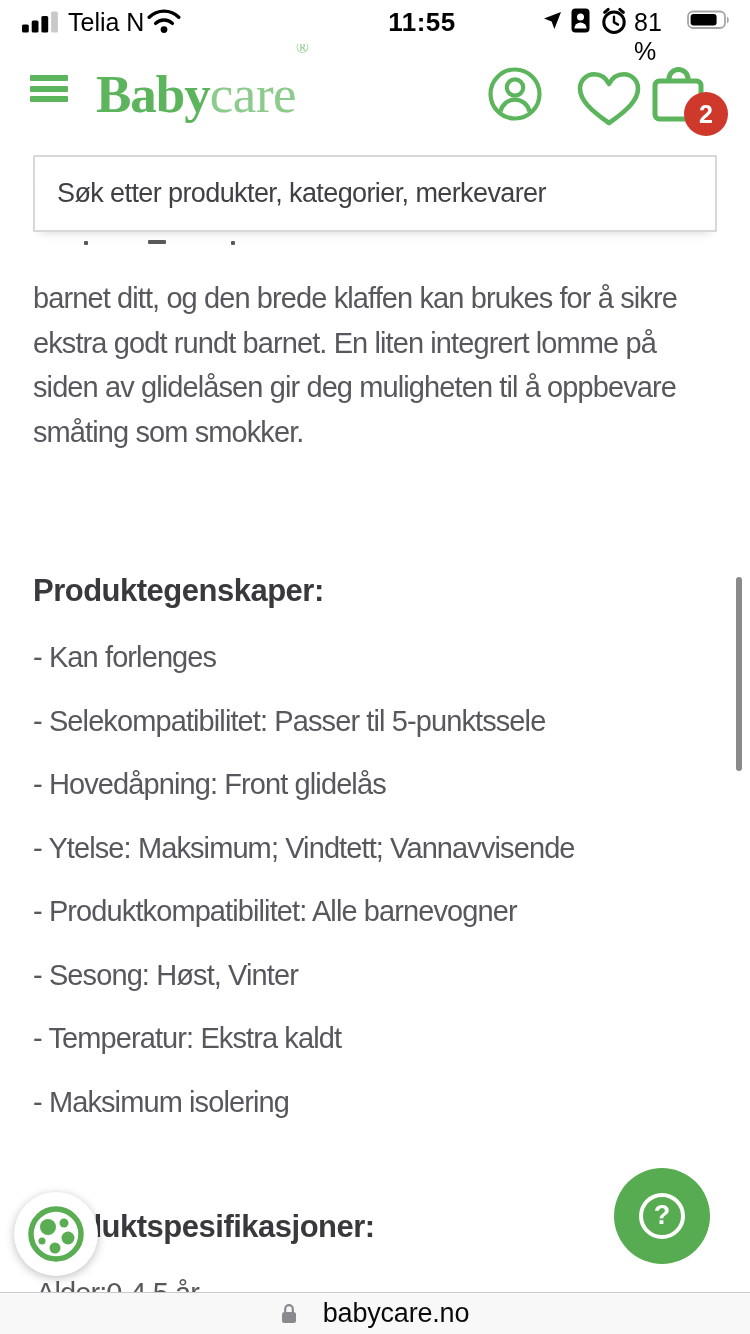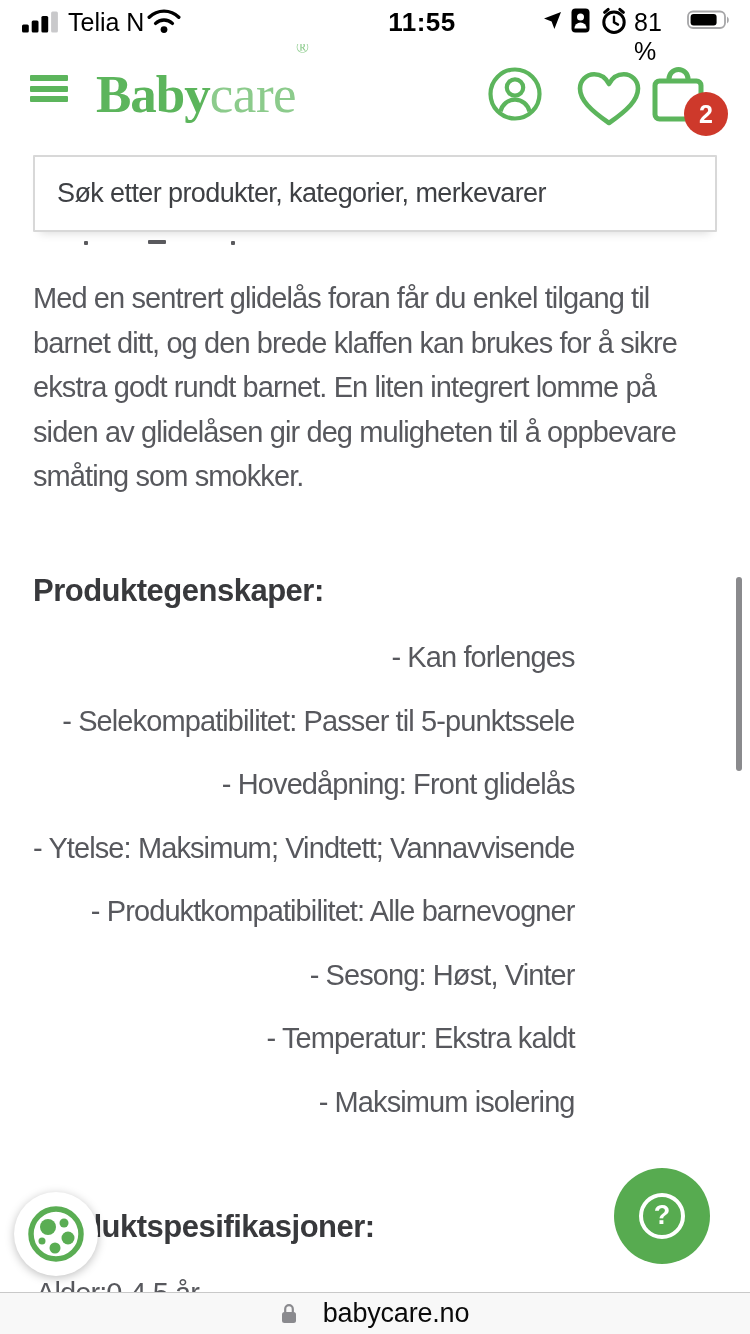--- a/index.html
+++ b/index.html
@@ -20,21 +20,21 @@
   .search-box{position:absolute;left:33px;top:155px;width:684px;height:77px;background:#fff;
               border:2px solid #d8d8d8;border-radius:1px;box-sizing:border-box;
               box-shadow:0 8px 9px -7px rgba(0,0,0,.15);z-index:11;}
   .search-box input{width:100%;height:100%;border:none;outline:none;background:transparent;
                     font-family:"Liberation Sans",sans-serif;font-size:27px;color:#3e4044;
                     padding:0 0 0 22px;letter-spacing:-.6px;box-sizing:border-box;}
   .search-box input::placeholder{color:#3e4044;opacity:1;}
   
   .body-line{white-space:nowrap;font-size:29px;line-height:44.6px;letter-spacing:-.9px;color:#57585d;}
   .h-bold{font-size:31px;font-weight:700;letter-spacing:-.5px;color:#38393c;white-space:nowrap;}
-  .feat{white-space:nowrap;font-size:29px;line-height:31px;letter-spacing:-.9px;color:#57585d;margin-bottom:32.5px;text-align:right;}
+  .feat{white-space:nowrap;font-size:29px;line-height:31px;letter-spacing:-.9px;color:#57585d;margin-bottom:32.5px;}
   .remnant{position:absolute;height:4px;background:#5a5a5e;border-radius:1px;}
   
   .cookie-btn{position:absolute;left:14px;top:1192px;width:84px;height:84px;border-radius:50%;background:#fff;
               box-shadow:0 2px 10px rgba(0,0,0,.25);z-index:30;display:flex;align-items:center;justify-content:center;}
   .help-btn{position:absolute;left:614px;top:1168px;width:96px;height:96px;border-radius:50%;background:#57ab50;
             z-index:20;display:flex;align-items:center;justify-content:center;}
   .help-ring{width:38px;height:38px;border:4px solid #fff;border-radius:50%;display:flex;align-items:center;justify-content:center;}
   .help-q{color:#fff;font-size:27px;font-weight:700;line-height:1;position:relative;top:-1px;}
   
   .scrollbar{position:absolute;left:736px;top:577px;width:6px;height:194px;background:#8a8a8d;border-radius:3px;z-index:15;}
@@ -121,21 +121,20 @@
     <input type="text" placeholder="Søk etter produkter, kategorier, merkevarer" style="">
   </div>
 
   <div class="abs" style="left:0;top:240px;width:750px;height:8px;">
     <div class="remnant" style="left:84px;top:1px;width:4px;"></div>
     <div class="remnant" style="left:148px;top:0;width:18px;"></div>
     <div class="remnant" style="left:231px;top:1px;width:4px;"></div>
   </div>
 
   <div class="abs" style="left:33px;top:276px;">
-    <div class="body-line">Med en sentrert glidelås foran får du enkel tilgang til</div>
     <div class="body-line">barnet ditt, og den brede klaffen kan brukes for å sikre</div>
     <div class="body-line">ekstra godt rundt barnet. En liten integrert lomme på</div>
     <div class="body-line">siden av glidelåsen gir deg muligheten til å oppbevare</div>
     <div class="body-line">småting som smokker.</div>
   </div>
 
   <div class="abs h-bold" style="left:33px;top:573px;">Produktegenskaper:</div>
 
   <div class="abs" style="left:33px;top:642px;">
     <div class="feat">- Kan forlenges</div>

